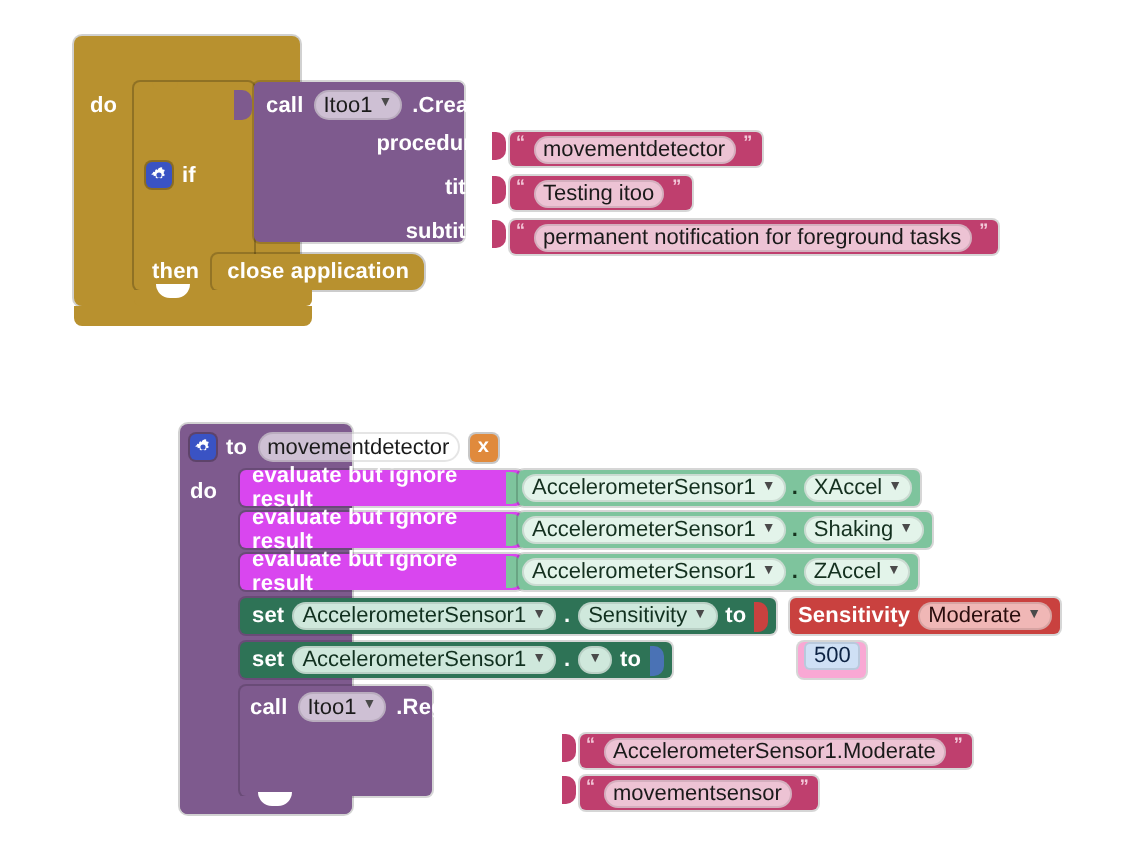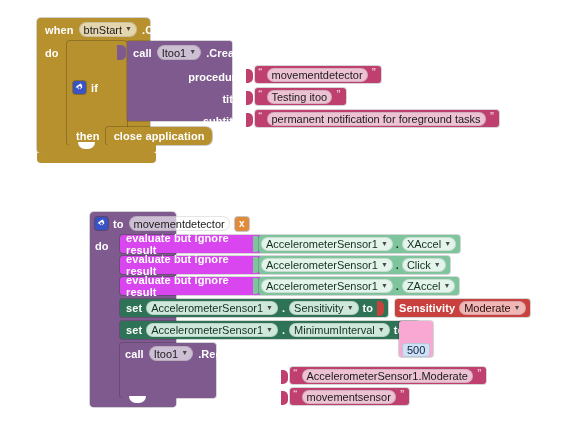--- a/index.html
+++ b/index.html
@@ -63,21 +63,21 @@
   .do-col{position:absolute;color:#fff;font-size:11px;font-weight:bold;}
 
   
   #ifb{left:67px;top:41px;width:60px;height:104px;background:#b8912f;
        border-radius:3px;box-shadow:0 0 0 1px rgba(0,0,0,.16);}
 
   
   #callproc{left:127px;top:41px;width:105px;height:80px;background:#7e5a8e;
        border-radius:3px;box-shadow:0 0 0 1px rgba(0,0,0,.16);}
 
-  .argrow{position:absolute;display:flex;align-items:flex-end;}
+  .argrow{position:absolute;display:flex;align-items:flex-start;}
   .arglabel{color:#fff;font-size:11px;font-weight:bold;text-align:right;}
 
   
   .strblk{
     display:inline-flex;align-items:center;gap:4px;
     background:#bf3f6e;border-radius:3px;height:17px;padding:0 5px 0 3px;
     box-shadow:0 0 0 1px rgba(0,0,0,.16);
   }
   .quote{color:#f3c9d9;font-size:9px;font-weight:bold;line-height:1;transform:translateY(-3px);}
   .strfield{
@@ -123,22 +123,22 @@
   .redblk{position:absolute;height:18px;background:#c9413f;border-radius:3px;
      display:flex;align-items:center;gap:4px;padding:0 4px 0 4px;
      box-shadow:0 0 0 1px rgba(0,0,0,.16);}
   .redblk .rf{
     background:#f0b7b6;border-radius:9px;height:14px;padding:0 5px;
     display:inline-flex;align-items:center;gap:3px;
     font-size:11px;color:#2a0d0d;
     box-shadow:0 0 0 1px rgba(0,0,0,.10) inset;
   }
   
-  .numblk{position:absolute;height:36px;background:#f9a8d4;border-radius:3px;
-     display:flex;align-items:flex-end;padding:0 3px;
+  .numblk{position:absolute;height:18px;background:#f9a8d4;border-radius:3px;
+     display:flex;align-items:flex-start;padding:0 3px;
      box-shadow:0 0 0 1px rgba(0,0,0,.16);}
   .numblk .nf{
     background:#cfe0f5;border-radius:3px;height:14px;padding:0 5px;
     display:inline-flex;align-items:center;font-size:11px;color:#0d2344;
     box-shadow:0 0 0 1px rgba(0,0,0,.10) inset;
   }
 
   
   #callreg{position:absolute;background:#7e5a8e;border-radius:3px;
      box-shadow:0 0 0 1px rgba(0,0,0,.16);}
@@ -146,30 +146,20 @@
   
   .bump{position:absolute;width:13px;height:4px;border-radius:0 0 4px 4px;}
 </style>
 </head>
 <body>
 
 <div id="canvas">
 
   <div class="blk c-gold" id="ev"></div>
 
-  <div class="blk" style="left:45px;top:22px;height:16px;">
-    <div class="row" style="gap:5px;">
-      <span class="lbl">when</span>
-      <span class="field">
-        <span>btnStart</span>
-        <span class="caret">▼</span>
-      </span>
-      <span class="lbl">.Click</span>
-    </div>
-  </div>
 
   <div class="do-col" style="left:45px;top:47px;">do</div>
 
   <div class="blk c-gold" id="ifb" style="box-shadow:0 0 0 1px rgba(0,0,0,.22);"></div>
 
   <div class="bump c-gold" style="left:76px;top:41px;"></div>
 
   <div class="blk" style="left:73px;top:45px;height:15px;margin-top:36px;">
     <div class="row" style="gap:5px;">
       <span class="gear">
@@ -285,21 +275,21 @@
     <span class="lbl">evaluate but ignore result</span>
   </div>
   <div class="blk c-green-l" style="left:253px;top:257px;width:8px;height:16px;border-radius:0 5px 5px 0;"></div>
   <div class="getblk" style="left:259px;top:256px;">
     <span class="gf">
       <span>AccelerometerSensor1</span>
       <span class="caret">▼</span>
     </span>
     <span class="dot">.</span>
     <span class="gf">
-      <span>Click</span>
+      <span>Shaking</span>
       <span class="caret">▼</span>
     </span>
   </div>
 
   <div class="evalblk" style="left:120px;top:277px;width:135px;">
     <span class="lbl">evaluate but ignore result</span>
   </div>
   <div class="blk c-green-l" style="left:253px;top:278px;width:8px;height:16px;border-radius:0 5px 5px 0;"></div>
   <div class="getblk" style="left:259px;top:277px;">
     <span class="gf">
@@ -336,21 +326,20 @@
   </div>
 
   <div class="setblk" style="left:120px;top:321px;">
     <span class="lbl">set</span>
     <span class="sf">
       <span>AccelerometerSensor1</span>
       <span class="caret">▼</span>
     </span>
     <span class="dot-w">.</span>
     <span class="sf">
-      <span>MinimumInterval</span>
       <span class="caret">▼</span>
     </span>
     <span class="lbl">to</span>
     <span style="width:7px;height:15px;background:#4a72b5;border-radius:0 5px 5px 0;display:inline-block;"></span>
   </div>
   <div class="numblk" style="left:399px;top:321px;">
     <span class="nf">500</span>
   </div>
 
   <div id="callreg" style="left:120px;top:343px;width:96px;height:55px;"></div>

